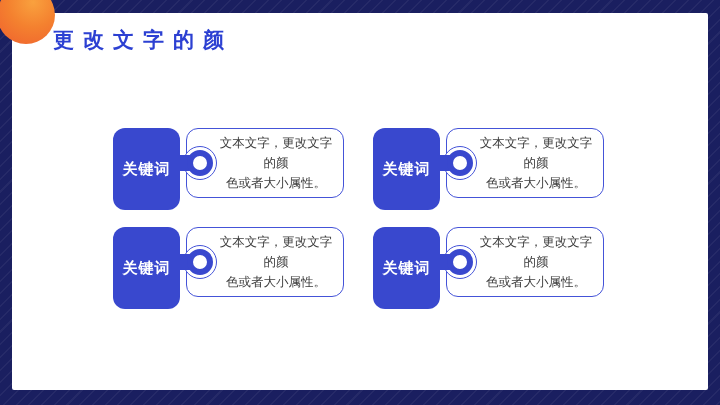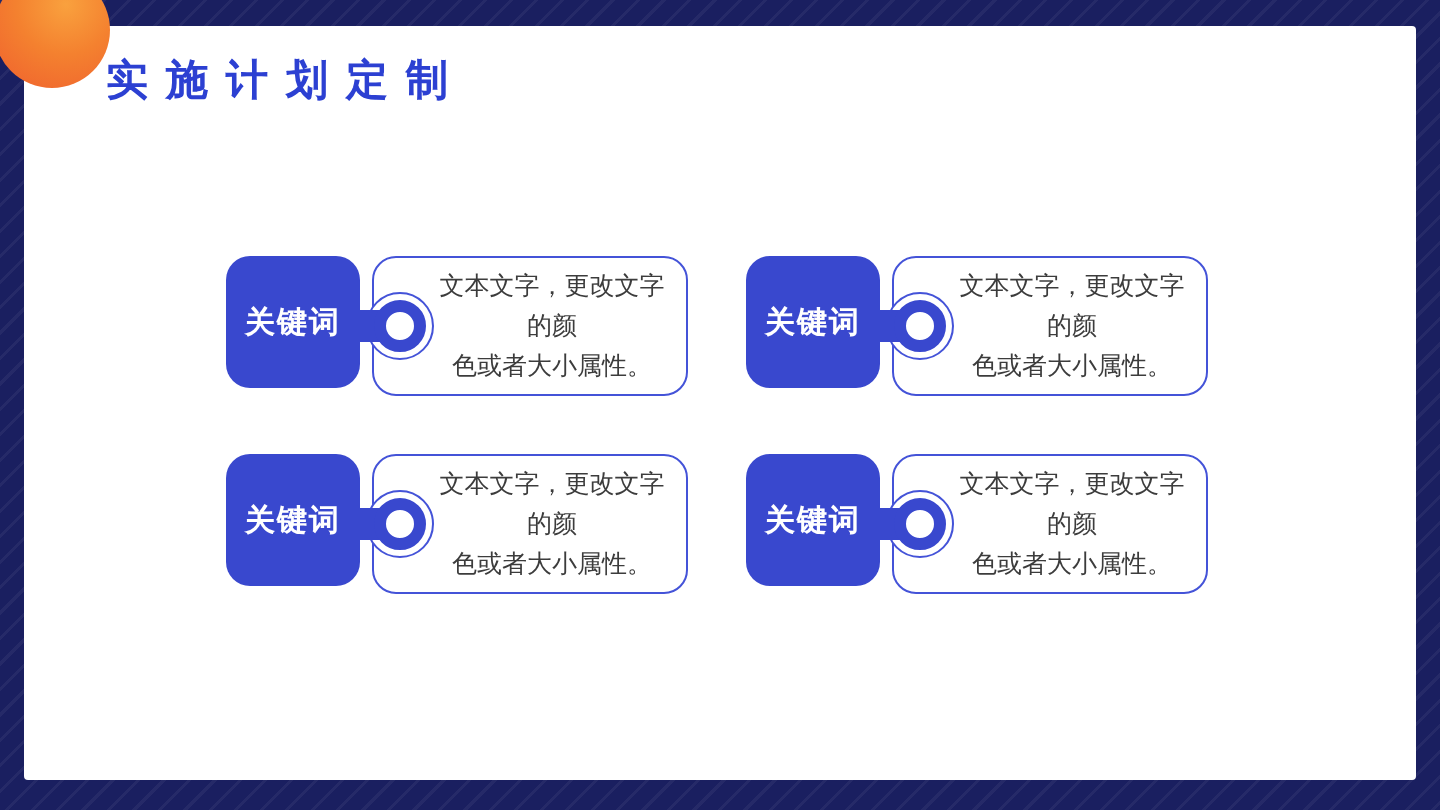--- a/index.html
+++ b/index.html
@@ -34,21 +34,21 @@
     font-size:21px;font-weight:bold;color:#2C40D2;
     letter-spacing:9px;white-space:nowrap;
   }
   
   .card{position:absolute;width:232px;height:70px;}
   .card.c1{left:101px;top:115px;}
   .card.c2{left:361px;top:115px;}
   .card.c3{left:101px;top:214px;}
   .card.c4{left:361px;top:214px;}
   .kw-label{
-    position:absolute;left:0;top:0;width:67px;height:66px;
+    position:absolute;left:0;top:0;width:67px;height:82px;
     background:#3948CE;border-radius:12px;
     display:flex;align-items:center;justify-content:center;
     color:#ffffff;font-size:15px;font-weight:bold;letter-spacing:1px;
   }
   .text-box{
     position:absolute;left:73px;top:0;width:158px;height:70px;
     box-sizing:border-box;border:1.5px solid #4453D8;border-radius:12px;
     background:#ffffff;
     display:flex;flex-direction:column;align-items:center;justify-content:center;
     padding:4px 8px 4px 30px;
@@ -70,21 +70,21 @@
   }
   .tline{display:block;}
 </style>
 </head>
 <body>
 
 <div class="frame"></div>
 
 <div class="panel">
 
-  <div class="title">实施计划定制</div>
+  <div class="title">更改文字的颜</div>
 
   <div class="card c1">
     <div class="kw-label">关键词</div>
     <div class="text-box">
       <span class="tline">文本文字，更改文字的颜</span>
       <span class="tline">色或者大小属性。</span>
     </div>
     <div class="bulge"></div>
     <div class="neck"></div>
     <div class="donut"></div>

